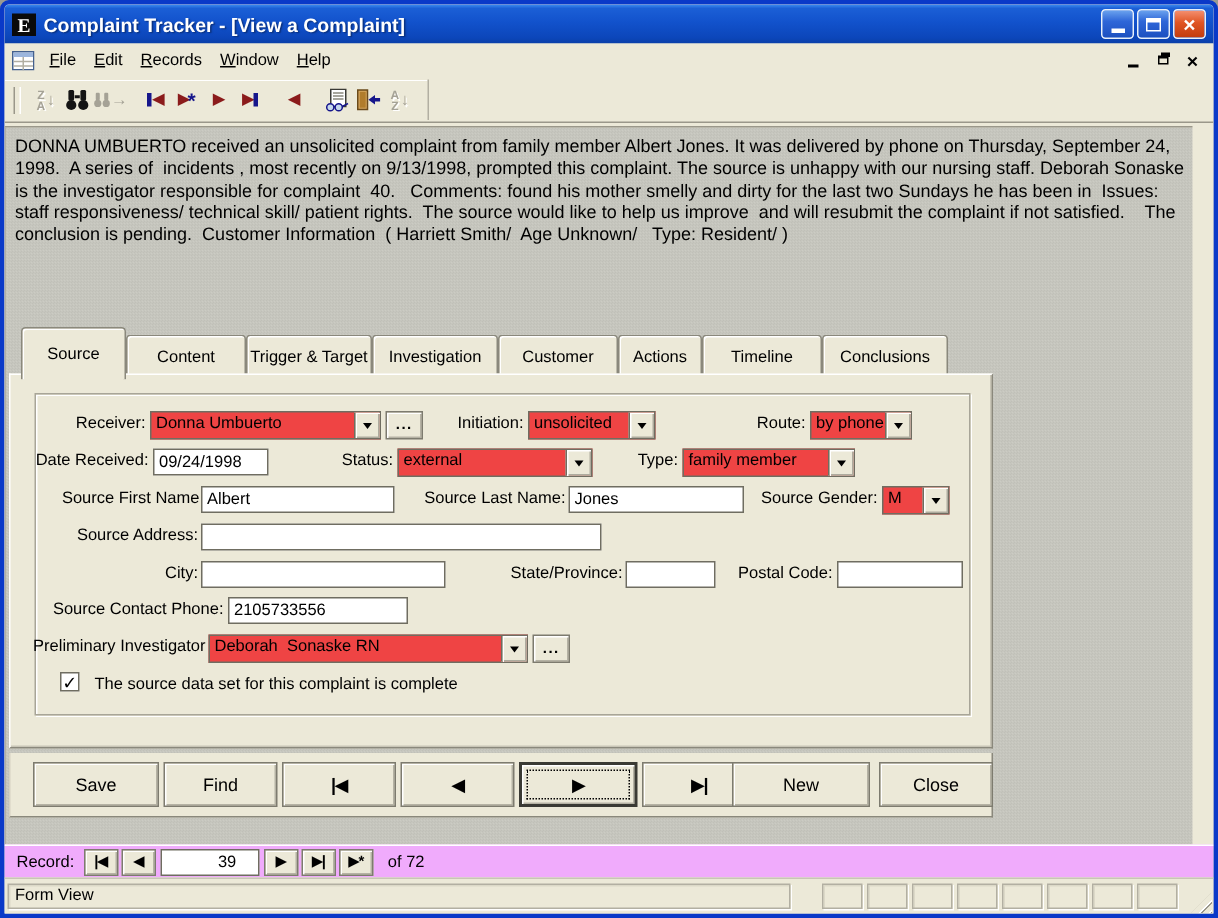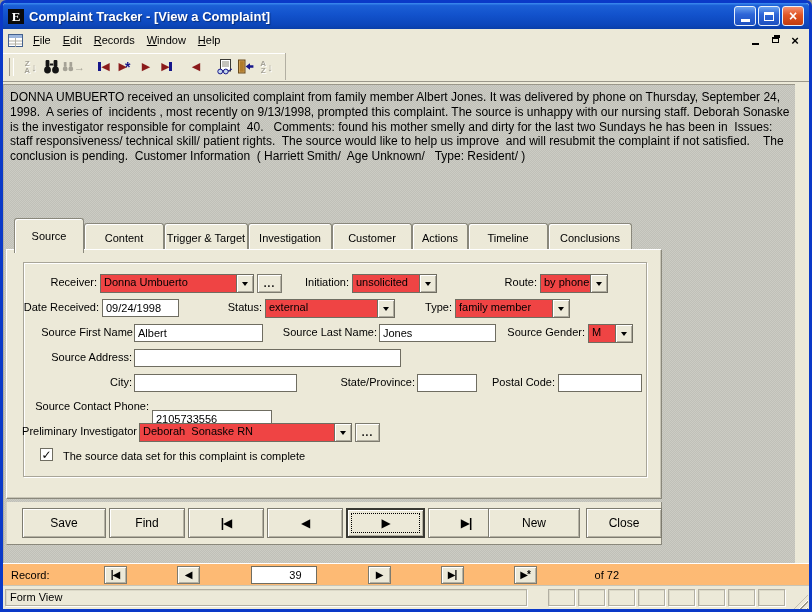--- a/index.html
+++ b/index.html
@@ -78,22 +78,22 @@
   .cklabel{position:absolute;white-space:nowrap;font-size:11px;}
   
   .footer{position:absolute;left:0;top:288px;width:656px;height:43px;background:#ece9d8;
     border-bottom:1px solid #8a887c;border-right:1px solid #8a887c;border-left:1px solid #d5d2c2;box-sizing:border-box;}
   .btn{position:absolute;top:6px;height:30px;box-sizing:border-box;background:#ece9d8;border:1px solid #7d7b6f;
     box-shadow:inset 1px 1px 0 #fff,inset -1px -1px 0 #b5b2a4;display:flex;align-items:center;justify-content:center;
     font-size:12px;cursor:default;}
   .btn.navg{font-weight:bold;letter-spacing:-1px;font-size:12px;}
   .btn.focused{border:2px solid #3a3a34;outline:1px dotted #000;outline-offset:-6px;}
   
-  .recnav{position:absolute;left:0;top:560px;width:806px;height:22px;background:#fdba74;border-top:1px solid #fff;
-    display:flex;align-items:center;padding-left:8px;box-sizing:border-box;gap:48px;}
+  .recnav{position:absolute;left:0;top:560px;width:806px;height:22px;background:#f0abfc;border-top:1px solid #fff;
+    display:flex;align-items:center;padding-left:8px;box-sizing:border-box;}
   .recnav .rlabel{margin-right:6px;}
   .recbtn{width:23px;height:18px;box-sizing:border-box;background:#ece9d8;border:1px solid #7d7b6f;
     box-shadow:inset 1px 1px 0 #fff,inset -1px -1px 0 #b5b2a4;display:flex;align-items:center;justify-content:center;
     font-size:10px;font-weight:bold;letter-spacing:-1px;margin-right:2px;cursor:default;}
   .recbox{position:static;width:66px;height:18px;text-align:right;padding-right:14px;margin:0 3px 0 1px;}
   .ofcount{margin-left:8px;}
   
   .statusbar{position:absolute;left:0;top:582px;width:806px;height:24px;background:#ece9d8;border-top:1px solid #c8c5b6;}
   .spanel{position:absolute;top:3px;height:17px;box-sizing:border-box;border:1px solid #b2afa2;
     box-shadow:inset 1px 1px 0 #dcd9c8,1px 1px 0 #fff;padding:1px 4px;font-size:11px;}
@@ -303,21 +303,21 @@
           <input class="tb" style="left: 127px; top: 99px; width: 267px;" value="">
 
           <span class="lbl" style="left:55px;top:126px;width:70px">City:</span>
           <input class="tb" style="left: 127px; top: 124px; width: 163px;" value="">
           <span class="lbl" style="left:295px;top:126px;width:113px">State/Province:</span>
           <input class="tb" style="left: 410px; top: 124px; width: 60px;" value="">
           <span class="lbl" style="left:475px;top:126px;width:73px">Postal Code:</span>
           <input class="tb" style="left: 551px; top: 124px; width: 84px;" value="">
 
           <span class="lbl" style="left:0px;top:150px;width:142px">Source Contact Phone:</span>
-          <input class="tb" style="left: 145px; top: 148px; width: 120px; margin-top: 12px;" value="2105733556">
+          <input class="tb" style="left: 145px; top: 148px; width: 120px;" value="2105733556">
 
           <span class="lbl" style="left:8px;top:175px;width:122px">Preliminary Investigator</span>
           <div class="combo" style="left:132px;top:173px;width:213px">
             <span class="val">Deborah  Sonaske RN</span>
             <span class="drop">
                 <i class="arr"></i>
               </span>
           </div>
           <div class="dots" style="left:348px;top:173px;width:25px">...</div>
 

